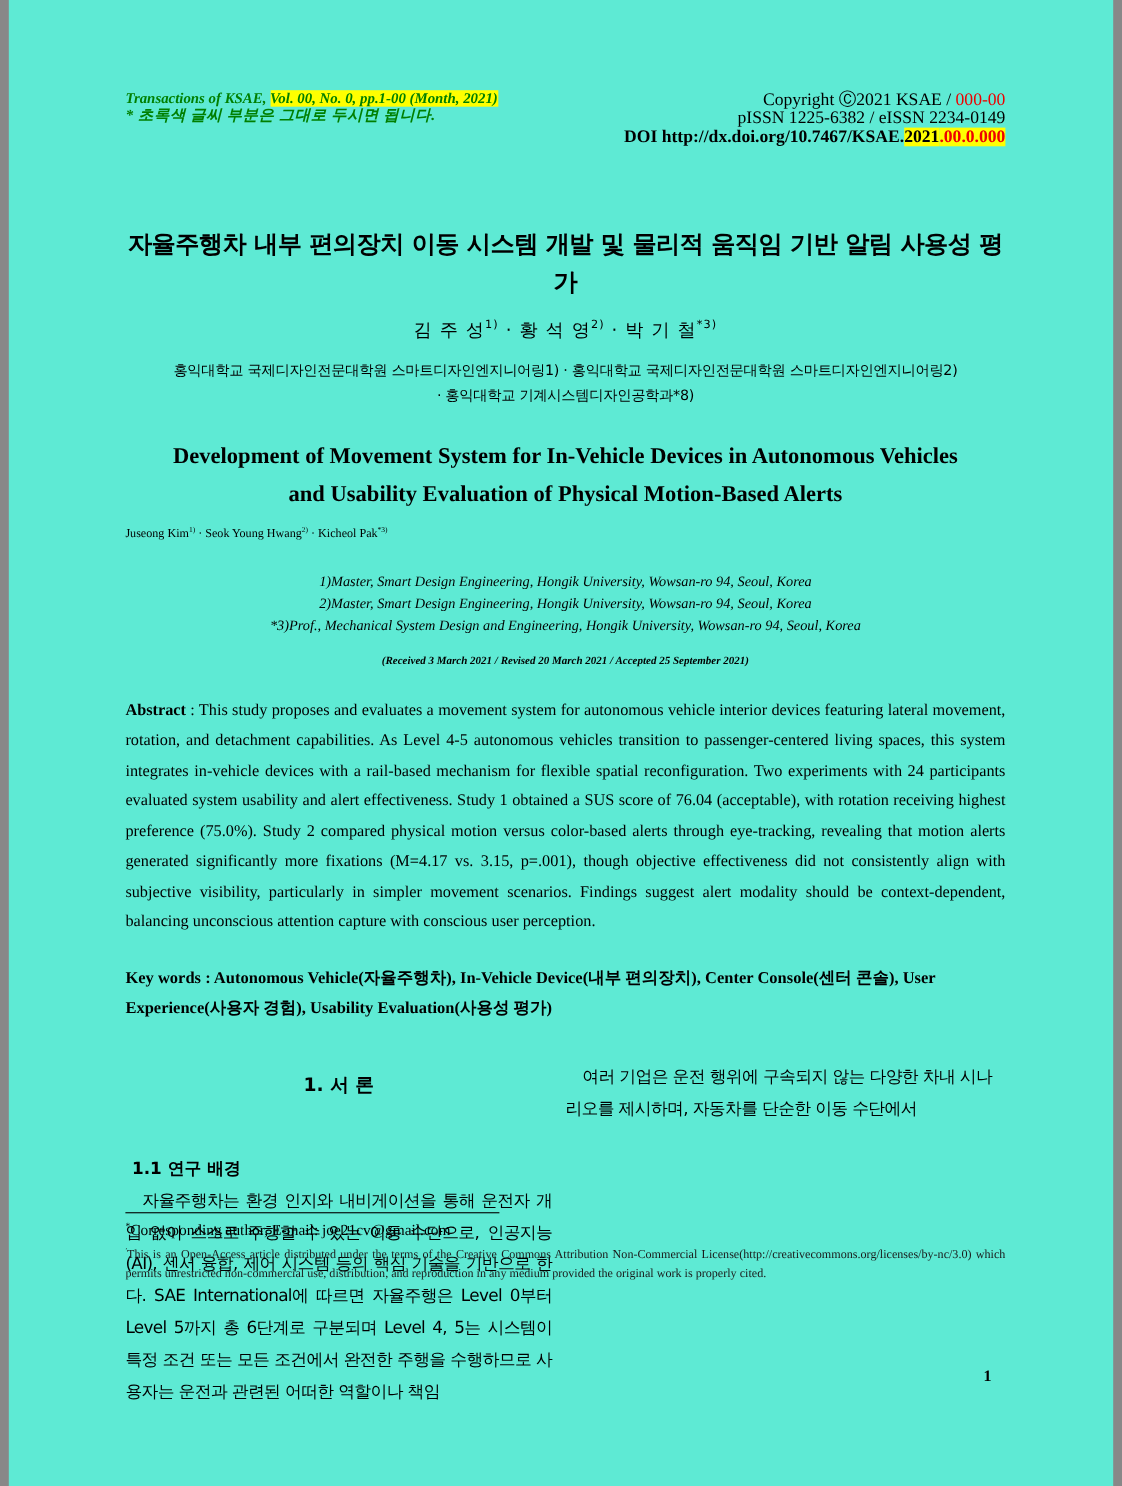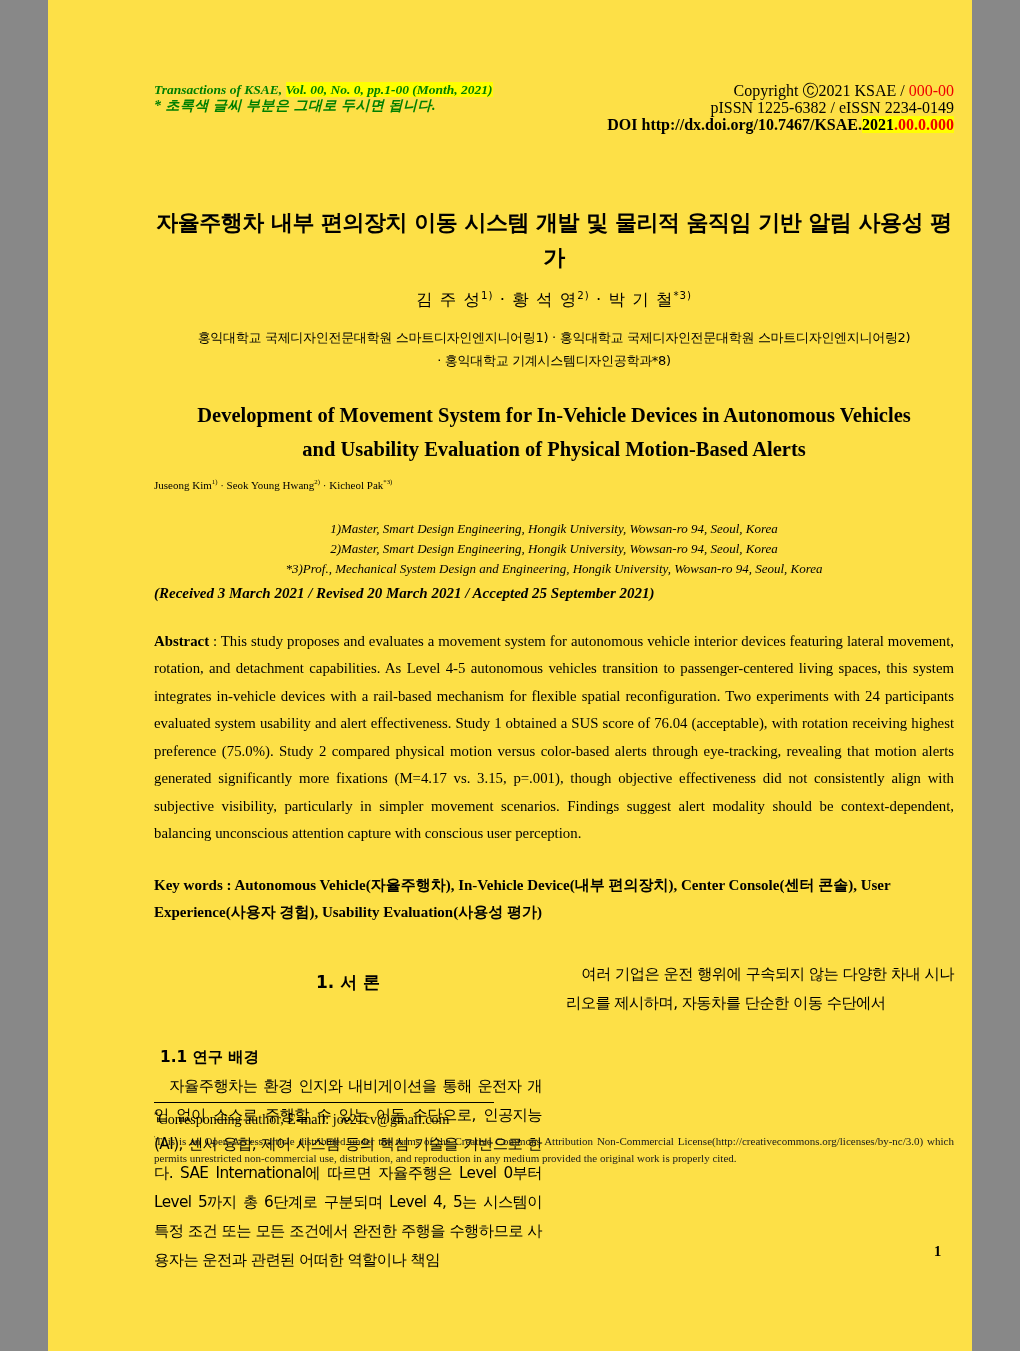--- a/index.html
+++ b/index.html
@@ -1,19 +1,19 @@
 <!DOCTYPE html>
 <html><head>
 <meta charset="utf-8">
 <style>
   * { margin:0; padding:0; box-sizing:border-box; }
   html,body { background:#888; }
   .page {
-    position:relative; width:924px; height:1351px; margin:0 auto;
-    background:#fde047; font-family:"Liberation Serif", serif; color:#000;
+    position:relative; width:1004px; height:1351px; margin:0 auto;
+    background:#5eead4; font-family:"Liberation Serif", serif; color:#000;
     overflow:hidden;
   }
   .content { position:absolute; left:106px; top:0; width:800px; }
 
   
   .header-row { display:flex; justify-content:space-between; padding-top:82px; }
   .header-left { font-size:13.5px; font-style:italic; font-weight:bold; color:#007F00; line-height:16px; }
   .journal-line { white-space:nowrap; }
   .hl-yellow { background:#FFFF00; }
   .header-note { font-size:14px; letter-spacing:0.5px; }
@@ -25,31 +25,31 @@
   .kr-title { margin-top:72px; text-align:center; font-weight:bold; font-size:22px; line-height:1.6;
               font-family:"DejaVu Sans","Liberation Serif",sans-serif; letter-spacing:-0.5px; }
   .kr-authors { margin-top:14px; text-align:center; font-size:16.5px;
                 font-family:"DejaVu Sans",sans-serif; letter-spacing:1px; }
   .kr-affil { margin-top:16px; text-align:center; font-size:13px; line-height:1.75;
               font-family:"DejaVu Sans",sans-serif; letter-spacing:-0.3px; }
   .en-title { margin-top:26px; text-align:center; font-weight:bold; font-size:20.5px; line-height:1.65; }
   .en-title .inner { display:inline-block; max-width:740px; }
   .en-authors { margin-top:12px; font-size:11px; }
   .en-affil { margin-top:28px; text-align:center; font-style:italic; font-size:13px; line-height:1.55; }
-  .received { margin-top:6px; font-style:italic; font-weight:bold; font-size:15px; }
+  .received { margin-top:17px; text-align:center; font-style:italic; font-weight:bold; font-size:10px; }
   sup.s { font-size:0.62em; vertical-align:super; line-height:0; }
   sup.ref { font-size:0.62em; vertical-align:super; line-height:0; color:#00009B; }
 
   
   .abstract { margin-top:26px; font-size:14.8px; line-height:27.5px; text-align:justify; }
   .abstract .label { font-weight:bold; }
   .keywords { margin-top:24px; font-size:15px; line-height:27px; font-weight:bold; text-align:left; }
 
   
-  .columns { margin-top:34px; display:flex; gap:24px;
+  .columns { margin-top:34px; display:flex; gap:12px;
              font-family:"DejaVu Sans",sans-serif; }
   .col { width:388px; font-size:15.3px; line-height:29px; text-align:justify; letter-spacing:-0.6px; }
   .sec-heading { text-align:center; font-weight:bold; font-size:17px; letter-spacing:0;
                  font-family:"DejaVu Sans",sans-serif; margin-top:8px; }
   .subsec { font-weight:bold; font-size:15.3px; margin-top:46px; padding-left:6px; letter-spacing:0; }
   .para { text-indent:1em; }
   .para.noindent { text-indent:0; }
 
   
   .footer { position:absolute; left:106px; top:1102px; width:800px; }

